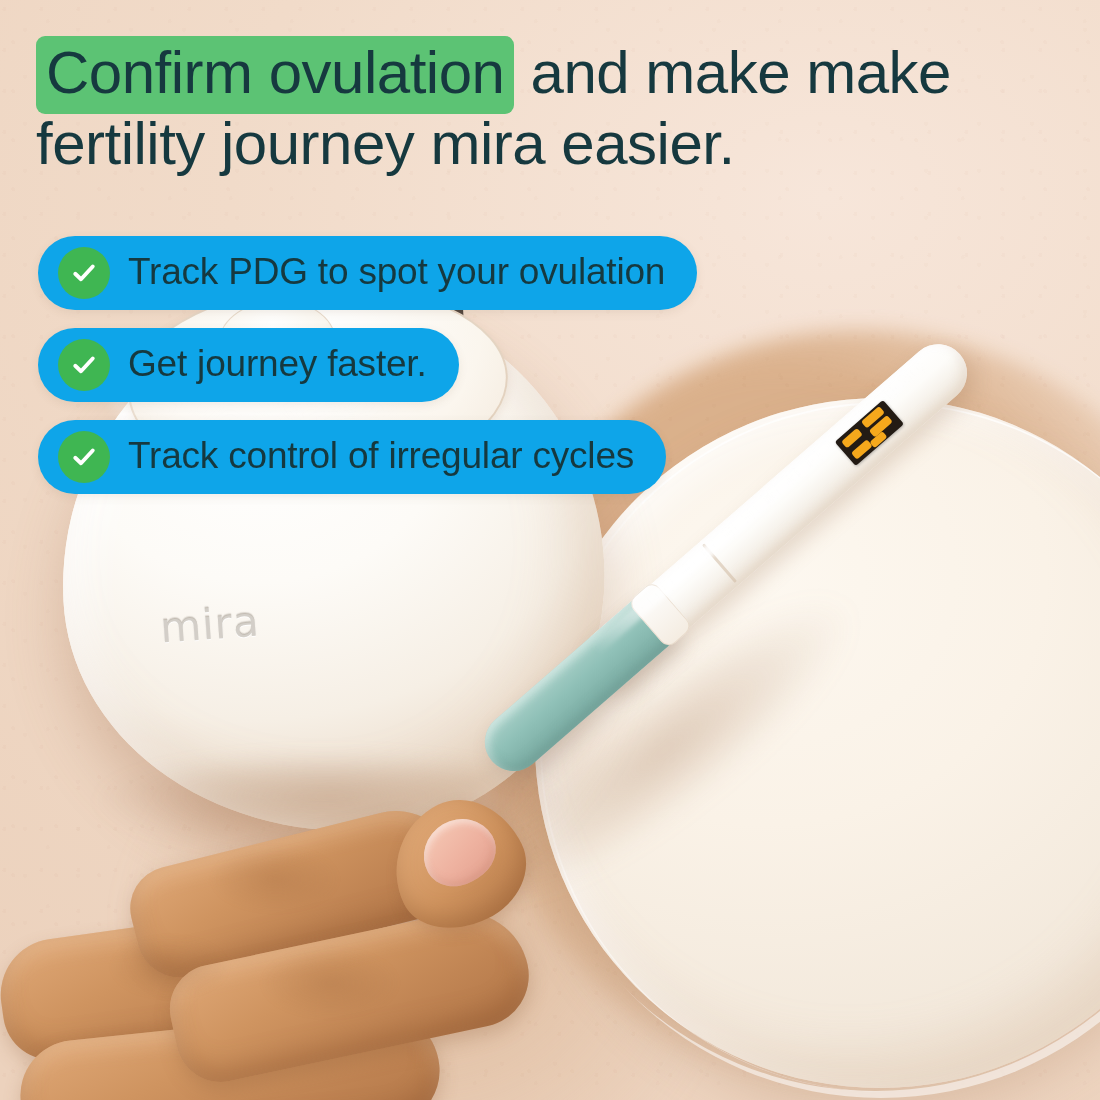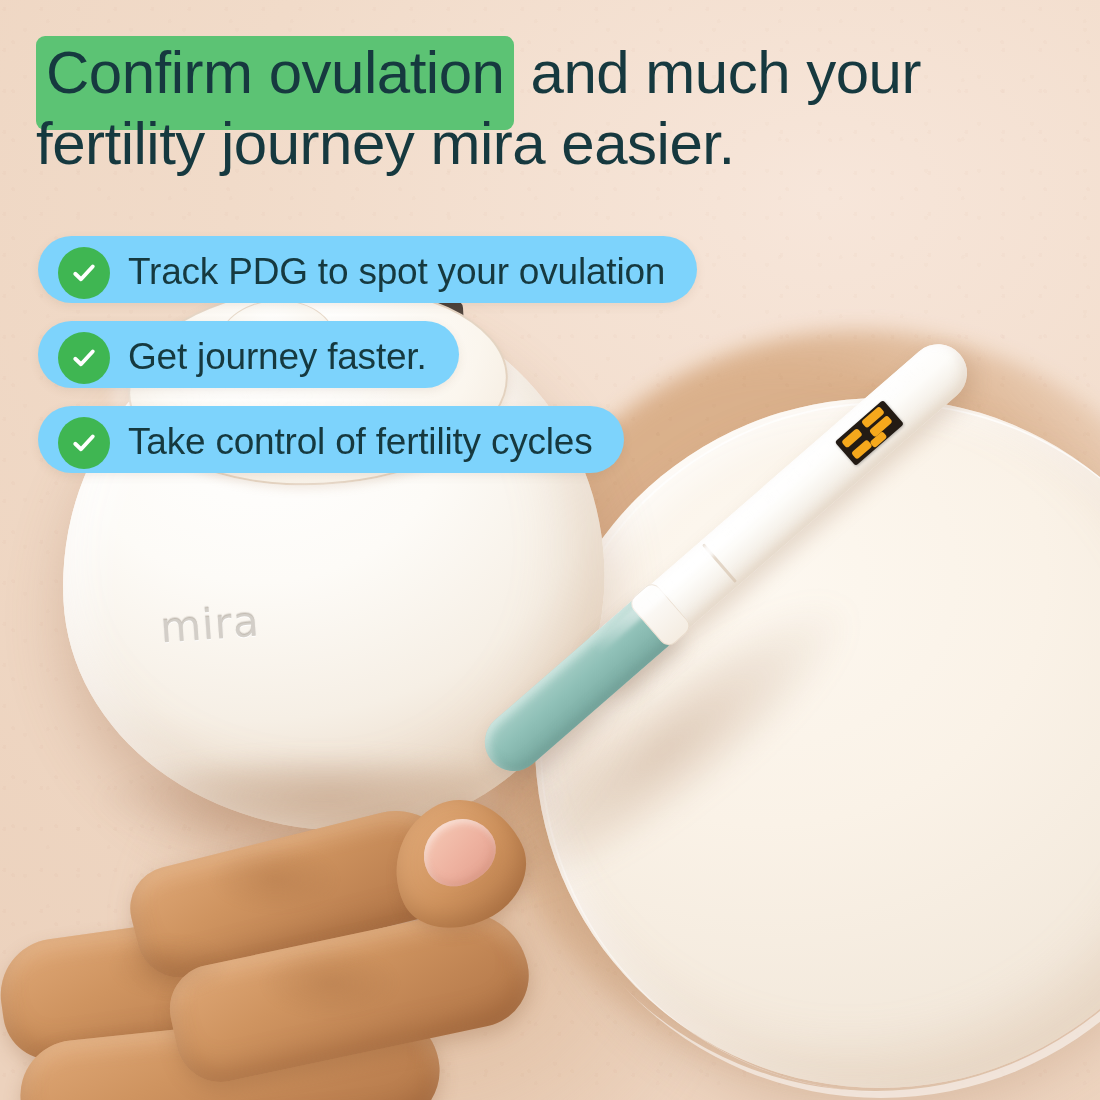--- a/index.html
+++ b/index.html
@@ -301,40 +301,40 @@
     font-size:60px;
     line-height:1.18;
     font-weight:400;
     color:#16393f;
     letter-spacing:-0.5px;
   }
   .hl-mark {
     background:#5cc374;
     color:#16393f;
     border-radius:9px;
-    padding:3px 10px 24px 10px;
+    padding:3px 10px 8px 10px;
     box-decoration-break:clone;
     -webkit-box-decoration-break:clone;
   }
 
   .benefits {
     position:absolute;
     left:38px; top:236px;
     display:flex;
     flex-direction:column;
     gap:18px;
     align-items:flex-start;
   }
   .pill {
     display:inline-flex;
     align-items:center;
     gap:18px;
-    background:#7dd3fc;
+    background:#0ea5e9;
     border-radius:46px;
-    padding:11px 32px 4px 20px;
+    padding:11px 32px 11px 20px;
     box-shadow:0 3px 10px rgba(120,85,60,.10);
   }
   .check {
     flex:0 0 auto;
     width:52px; height:52px;
     border-radius:50%;
     background:#3fb652;
     display:flex;
     align-items:center;
     justify-content:center;
@@ -398,21 +398,21 @@
     <div class="finger f2"></div>
     <div class="knuckle k1"></div>
     <div class="knuckle k2"></div>
     <div class="knuckle k3"></div>
     <div class="thumb"></div>
     <div class="nail"></div>
   </div>
 
   <div class="content">
 
-    <h1 class="headline"><span class="hl-mark">Confirm ovulation</span><span> and much your</span><br><span>fertility journey mira easier.</span></h1>
+    <h1 class="headline"><span class="hl-mark">Confirm ovulation</span><span> and make make</span><br><span>fertility journey mira easier.</span></h1>
 
     <div class="benefits">
 
       <div class="pill">
         <span class="check">
           <svg width="30" height="30" viewBox="0 0 24 24" aria-hidden="true">
             <path d="M5 12.6 L9.6 17 L19 6.8" fill="none" stroke="#ffffff" stroke-width="3.1" stroke-linecap="round" stroke-linejoin="round"></path>
           </svg>
         </span>
         <span class="pill-label">Track PDG to spot your ovulation</span>
@@ -426,19 +426,19 @@
         </span>
         <span class="pill-label">Get journey faster.</span>
       </div>
 
       <div class="pill">
         <span class="check">
           <svg width="30" height="30" viewBox="0 0 24 24" aria-hidden="true">
             <path d="M5 12.6 L9.6 17 L19 6.8" fill="none" stroke="#ffffff" stroke-width="3.1" stroke-linecap="round" stroke-linejoin="round"></path>
           </svg>
         </span>
-        <span class="pill-label">Take control of fertility cycles</span>
+        <span class="pill-label">Track control of irregular cycles</span>
       </div>
 
     </div>
   </div>
 
 </div>
 
 </body></html>

